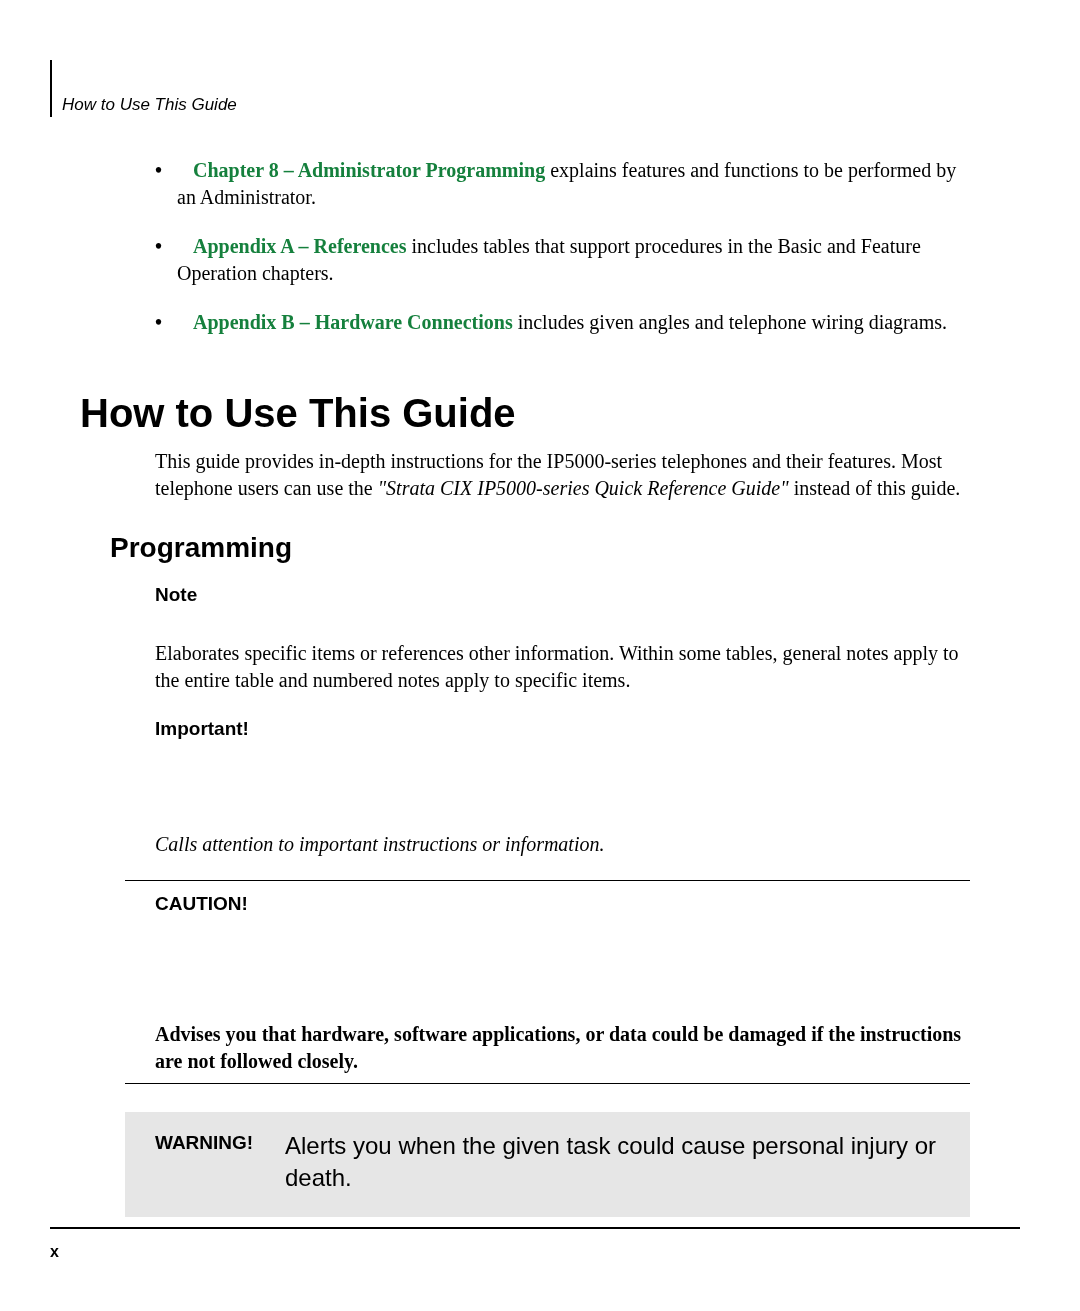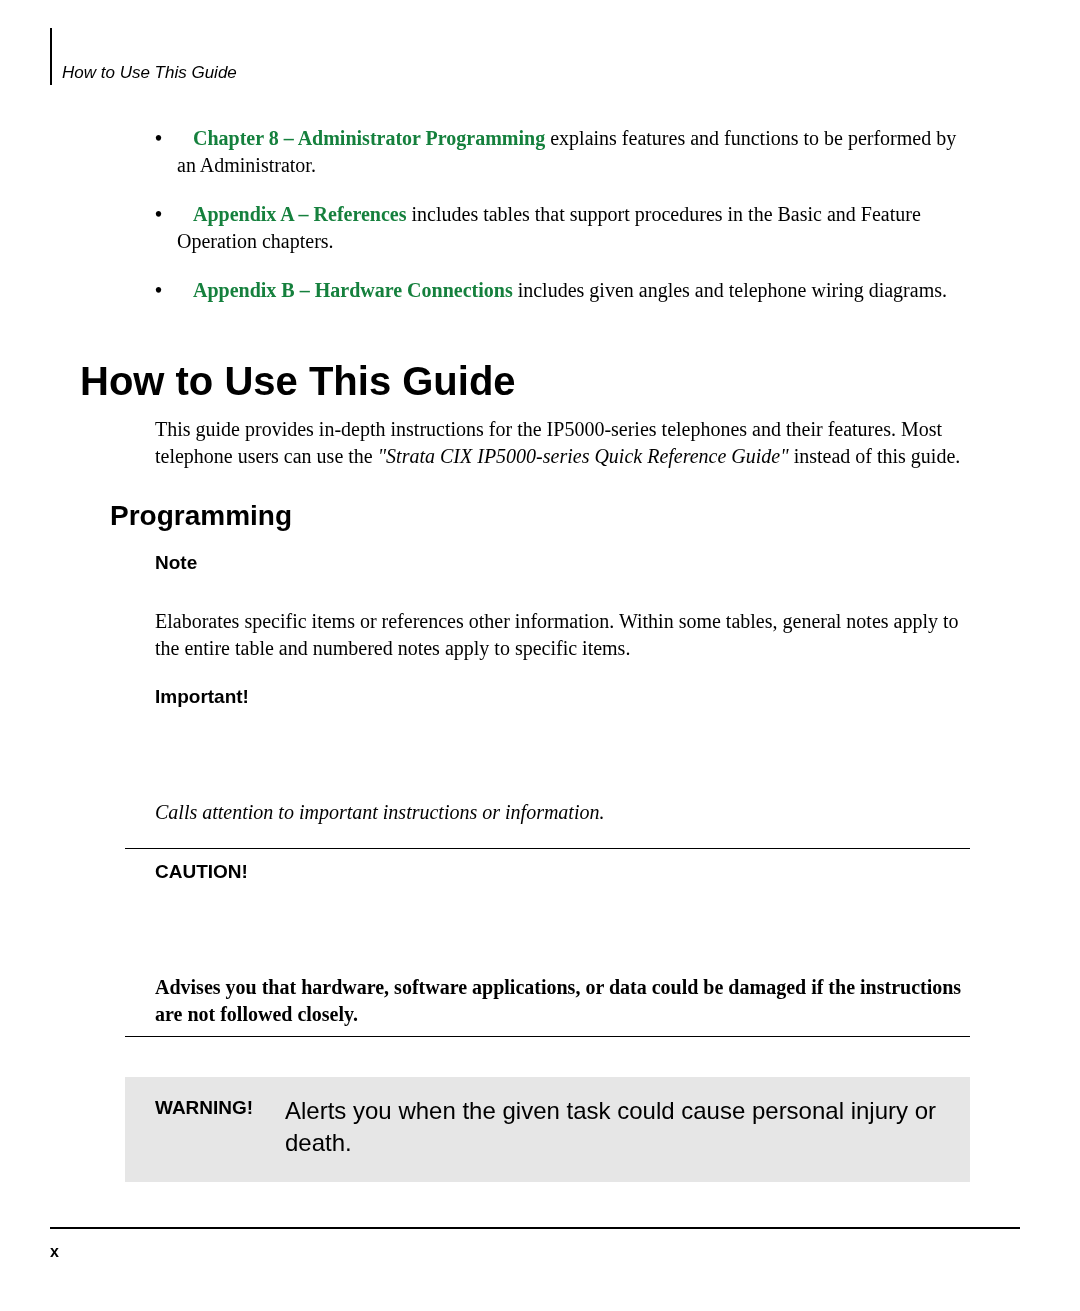--- a/index.html
+++ b/index.html
@@ -8,21 +8,21 @@
     font-family: "Times New Roman", Times, serif;
     font-size: 20px;
     color: #000;
     background: #fff;
     width: 1080px;
     height: 1311px;
     box-sizing: border-box;
     position: relative;
   }
   .page {
-    padding: 28px 60px 40px 50px;
+    padding: 60px 60px 40px 50px;
     box-sizing: border-box;
     height: 100%;
     position: relative;
   }
   .header-block {
     border-left: 2px solid #000;
     padding-left: 10px;
     margin-left: 0px;
     margin-bottom: 40px;
   }
@@ -46,20 +46,21 @@
     flex: 0 0 22px;
     font-weight: bold;
   }
   .link {
     color: #15803d;
     font-weight: bold;
     margin-left: 16px;
   }
   .bold {
     font-weight: bold;
+    margin-top: 15px;
   }
   h1.section {
     font-family: Arial, Helvetica, sans-serif;
     font-weight: bold;
     font-size: 40px;
     margin: 55px 0 12px 30px;
   }
   .intro {
     margin-left: 105px;
     margin-right: 50px;
@@ -101,21 +102,21 @@
   .conv-text.bold {
     font-weight: bold;
   }
   .hr {
     border: none;
     border-top: 1px solid #000;
     margin: 8px 50px 10px 75px;
   }
   .warning-box {
     background: #e6e6e6;
-    margin: 40px 50px 0 75px;
+    margin: 28px 50px 0 75px;
     padding: 18px 22px 22px 30px;
   }
   .warning-row {
     display: flex;
     line-height: 1.35;
   }
   .warning-label {
     flex: 0 0 130px;
     font-family: Arial, Helvetica, sans-serif;
     font-weight: bold;

